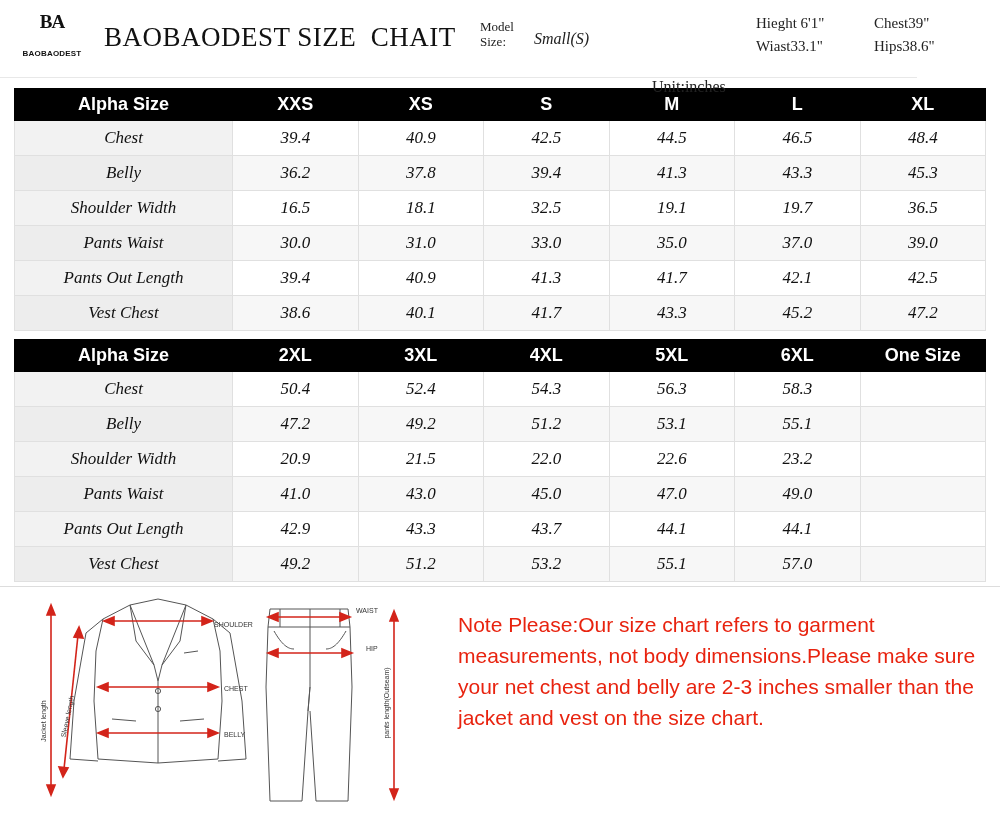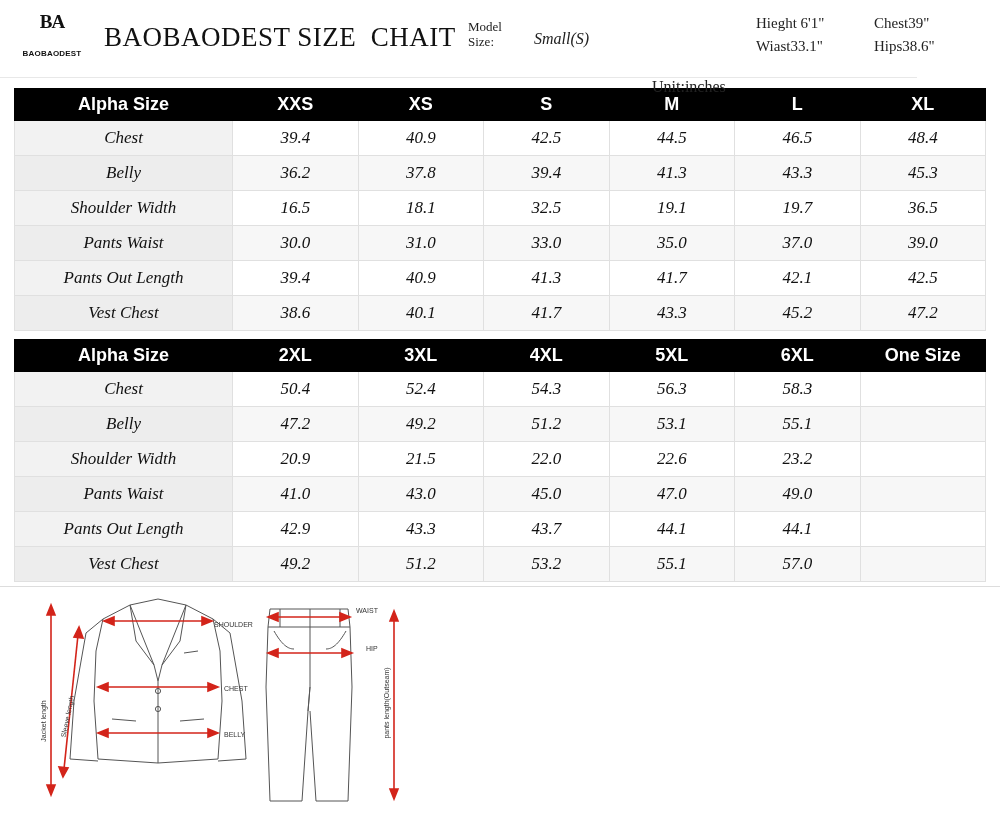--- a/index.html
+++ b/index.html
@@ -48,21 +48,21 @@
     left: 104px; top: 22px;
     font-family: "Liberation Serif", serif;
     font-size: 27px;
     font-weight: normal;
     color: #111;
     letter-spacing: .5px;
     white-space: pre;
   }
   .model-block {
     position: absolute;
-    left: 468px; top: 20px;
+    left: 480px; top: 20px;
     font-family: "Liberation Serif", serif;
     font-size: 13px;
     color: #222;
     line-height: 1.15;
   }
   .model-block .l1 { display:block; }
   .model-block .l2 { display:block; }
   .size-val {
     position: absolute;
     left: 534px; top: 30px;
@@ -456,15 +456,18 @@
         </g>
 
         <g>
           <text class="lbl-s" x="348" y="22">WAIST</text>
           <text class="lbl-s" x="358" y="60">HIP</text>
           <text class="lbl-s" x="381" y="112" transform="rotate(-90 381 112)" text-anchor="middle">pants length(Outseam)</text>
         </g>
       </svg>
     </div>
 
+    <div class="note">
+      <span class="first">Note Please:</span><span>Our size chart refers to garment measurements, not body dimensions.Please make sure your net chest and belly are 2-3 inches smaller than the jacket and vest on the size chart.</span>
+    </div>
 
   </div>
 </div>
 
 </body></html>

